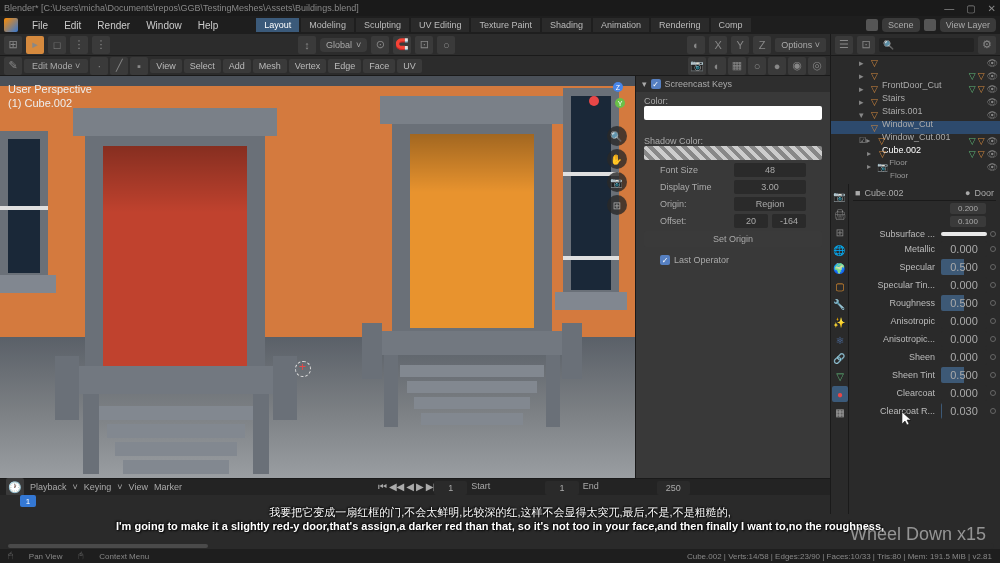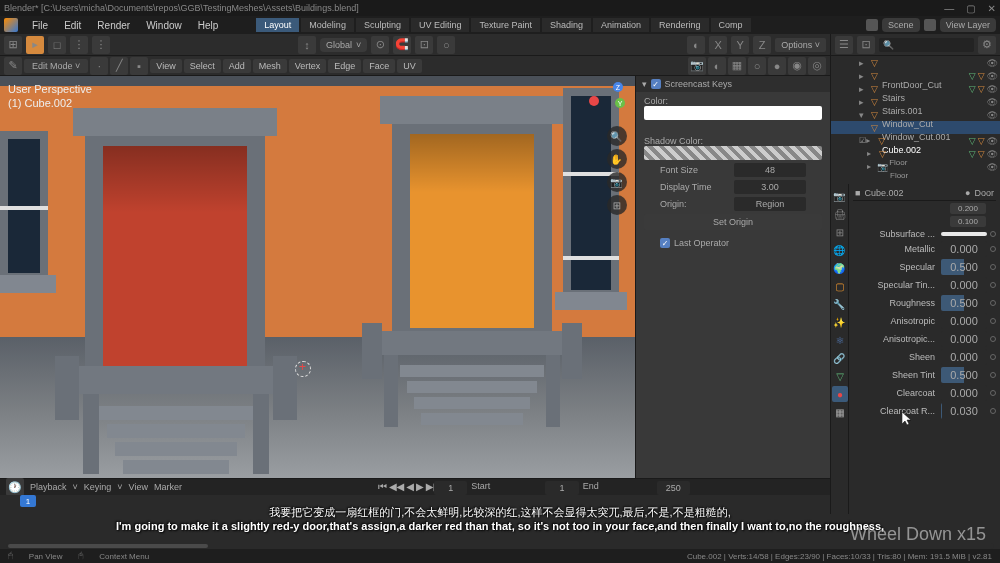--- a/index.html
+++ b/index.html
@@ -366,20 +366,25 @@
             <div class="n-panel-value">48</div>
           </div>
           <div class="n-panel-row">
             <div class="n-panel-label">Display Time</div>
             <div class="n-panel-value">3.00</div>
           </div>
           <div class="n-panel-row">
             <div class="n-panel-label">Origin:</div>
             <div class="n-panel-value">Region</div>
           </div>
+          <div class="n-panel-row">
+            <div class="n-panel-label">Offset:</div>
+            <div class="n-panel-value" style="flex:0.5">20</div>
+            <div class="n-panel-value" style="flex:0.5">-164</div>
+          </div>
           <div class="n-panel-btn">Set Origin</div>
           <div class="n-panel-row" style="margin-top:8px">
             <div class="n-panel-checkbox">✓</div>
             <span>Last Operator</span>
           </div>
         </div>
       </div>
     </div>
 
     <div class="timeline">

